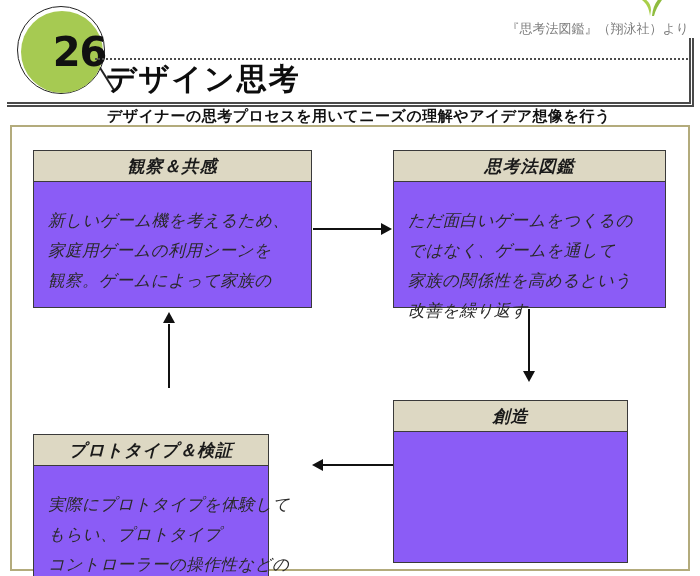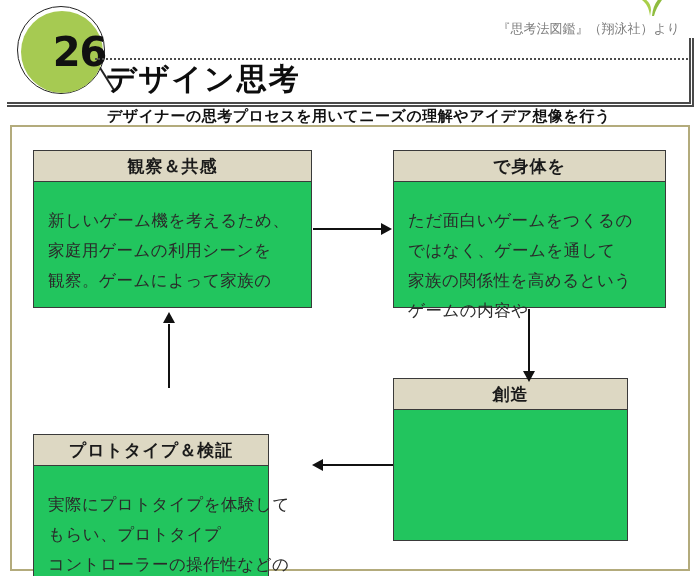--- a/index.html
+++ b/index.html
@@ -19,55 +19,55 @@
   }
   .ring-tail{
     position:absolute;left:99px;top:68px;width:1.6px;height:28px;background:#222;
     transform:rotate(-32deg);transform-origin:top left;
   }
   .page-title{
     position:absolute;left:106px;top:22px;font-size:30px;font-weight:bold;color:#0d0d0d;
     letter-spacing:2px;white-space:nowrap;margin-top:37px;
   }
   .source-note{
-    position:absolute;right:20px;top:20px;font-size:13px;color:#7d7d7d;white-space:nowrap;
+    position:absolute;right:11px;top:20px;font-size:13px;color:#7d7d7d;white-space:nowrap;
   }
   .dotted-rule{
     position:absolute;left:95px;top:58px;width:593px;height:0;border-top:2px dotted #4c4c4c;
   }
   .subtitle{
     position:absolute;left:107px;top:68px;font-size:15px;font-weight:bold;color:#111;
     white-space:nowrap;letter-spacing:0.5px;margin-top:39px;
   }
   .header-frame{
     position:absolute;left:7px;top:38px;width:682px;height:64px;
     border-right:5px double #4a4a4a;border-bottom:5px double #4a4a4a;
   }
   .sprout{position:absolute;left:636px;top:-6px;width:34px;height:22px;}
   
   .frame{
     position:absolute;left:10px;top:125px;width:676px;height:442px;
     border:2px solid #b3ab7c;background:#fff;
   }
   .dbox{
-    position:absolute;border:1.6px solid #3a3a3a;background:#22c55e;box-sizing:border-box;
+    position:absolute;border:1.6px solid #3a3a3a;background:#8b5cf6;box-sizing:border-box;font-style:italic;
   }
   .dbox .dbox-title{
     background:#ddd8c3;border-bottom:1.6px solid #3a3a3a;text-align:center;
     font-size:17px;font-weight:bold;color:#1a1a1a;padding:4px 0 3px 0;letter-spacing:1px;
   }
   .dbox .dbox-body{padding:24px 6px 6px 14px;}
   .dbox .bline{
     font-size:16.5px;line-height:30px;color:#2a2a2a;white-space:nowrap;
     letter-spacing:0.5px;
   }
   .box-observe{left:33px;top:150px;width:279px;height:158px;}
   .box-define{left:393px;top:150px;width:273px;height:158px;}
   .box-prototype{left:33px;top:390px;width:236px;height:163px;margin-top:44px;}
-  .box-create{left:393px;top:378px;width:235px;height:163px;}
+  .box-create{left:393px;top:400px;width:235px;height:163px;}
   
   .aline{position:absolute;background:#111;}
   .ahead{position:absolute;width:0;height:0;}
   
   .ar-line{left:313px;top:228px;width:70px;height:2px;}
   .ar-head{left:381px;top:223px;border-top:6px solid transparent;border-bottom:6px solid transparent;border-left:11px solid #111;}
   
   .ad-line{left:528px;top:309px;width:2px;height:63px;}
   .ad-head{left:523px;top:371px;border-left:6px solid transparent;border-right:6px solid transparent;border-top:11px solid #111;}
   
@@ -102,26 +102,26 @@
   <div class="dbox box-observe">
     <div class="dbox-title">観察＆共感</div>
     <div class="dbox-body">
       <div class="bline">新しいゲーム機を考えるため、</div>
       <div class="bline">家庭用ゲームの利用シーンを</div>
       <div class="bline">観察。ゲームによって家族の</div>
     </div>
   </div>
 
   <div class="dbox box-define">
-    <div class="dbox-title">で身体を</div>
+    <div class="dbox-title">思考法図鑑</div>
     <div class="dbox-body">
       <div class="bline">ただ面白いゲームをつくるの</div>
       <div class="bline">ではなく、ゲームを通して</div>
       <div class="bline">家族の関係性を高めるという</div>
-      <div class="bline">ゲームの内容や</div>
+      <div class="bline">改善を繰り返す</div>
     </div>
   </div>
 
   <div class="dbox box-create">
     <div class="dbox-title">創造</div>
   </div>
 
   <div class="dbox box-prototype">
     <div class="dbox-title">プロトタイプ＆検証</div>
     <div class="dbox-body">

